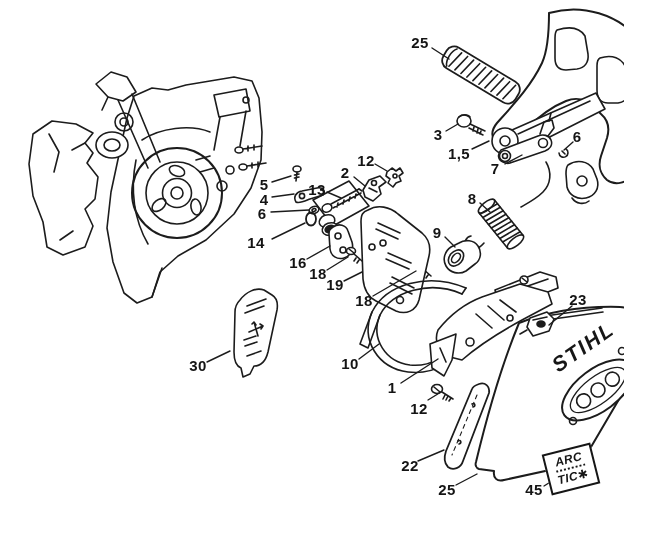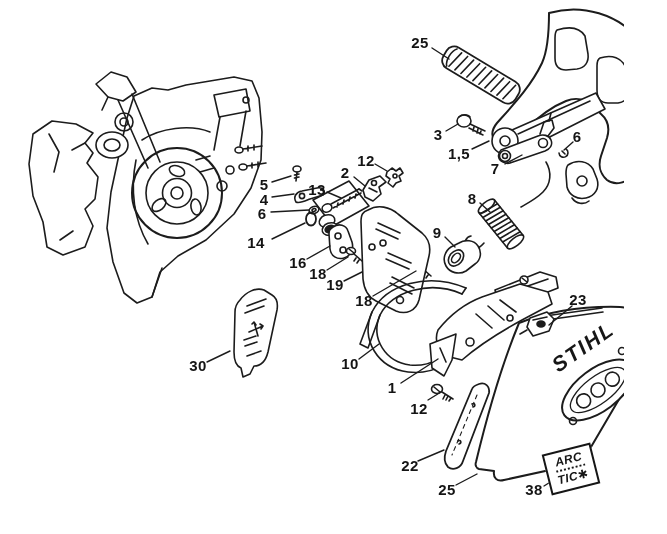--- a/index.html
+++ b/index.html
@@ -313,21 +313,21 @@
   <div class="part-label" style="left:335px;top:284px">19</div>
   <div class="part-label" style="left:364px;top:300px">18</div>
   <div class="part-label" style="left:198px;top:365px">30</div>
   <div class="part-label" style="left:350px;top:363px">10</div>
   <div class="part-label" style="left:392px;top:387px">1</div>
   <div class="part-label" style="left:419px;top:408px">12</div>
   <div class="part-label" style="left:410px;top:465px">22</div>
   <div class="part-label" style="left:447px;top:489px">25</div>
   <div class="part-label" style="left:578px;top:299px">23</div>
   <div class="part-label" style="left:644px;top:330px">24</div>
-  <div class="part-label" style="left:534px;top:489px">38</div>
+  <div class="part-label" style="left:534px;top:489px">45</div>
 
   <div class="brand">STIHL</div>
 
   <div class="arctic">
     <div class="ln">ARC</div>
     <div class="squig"></div>
     <div class="ln">TIC✱</div>
   </div>
 
 

